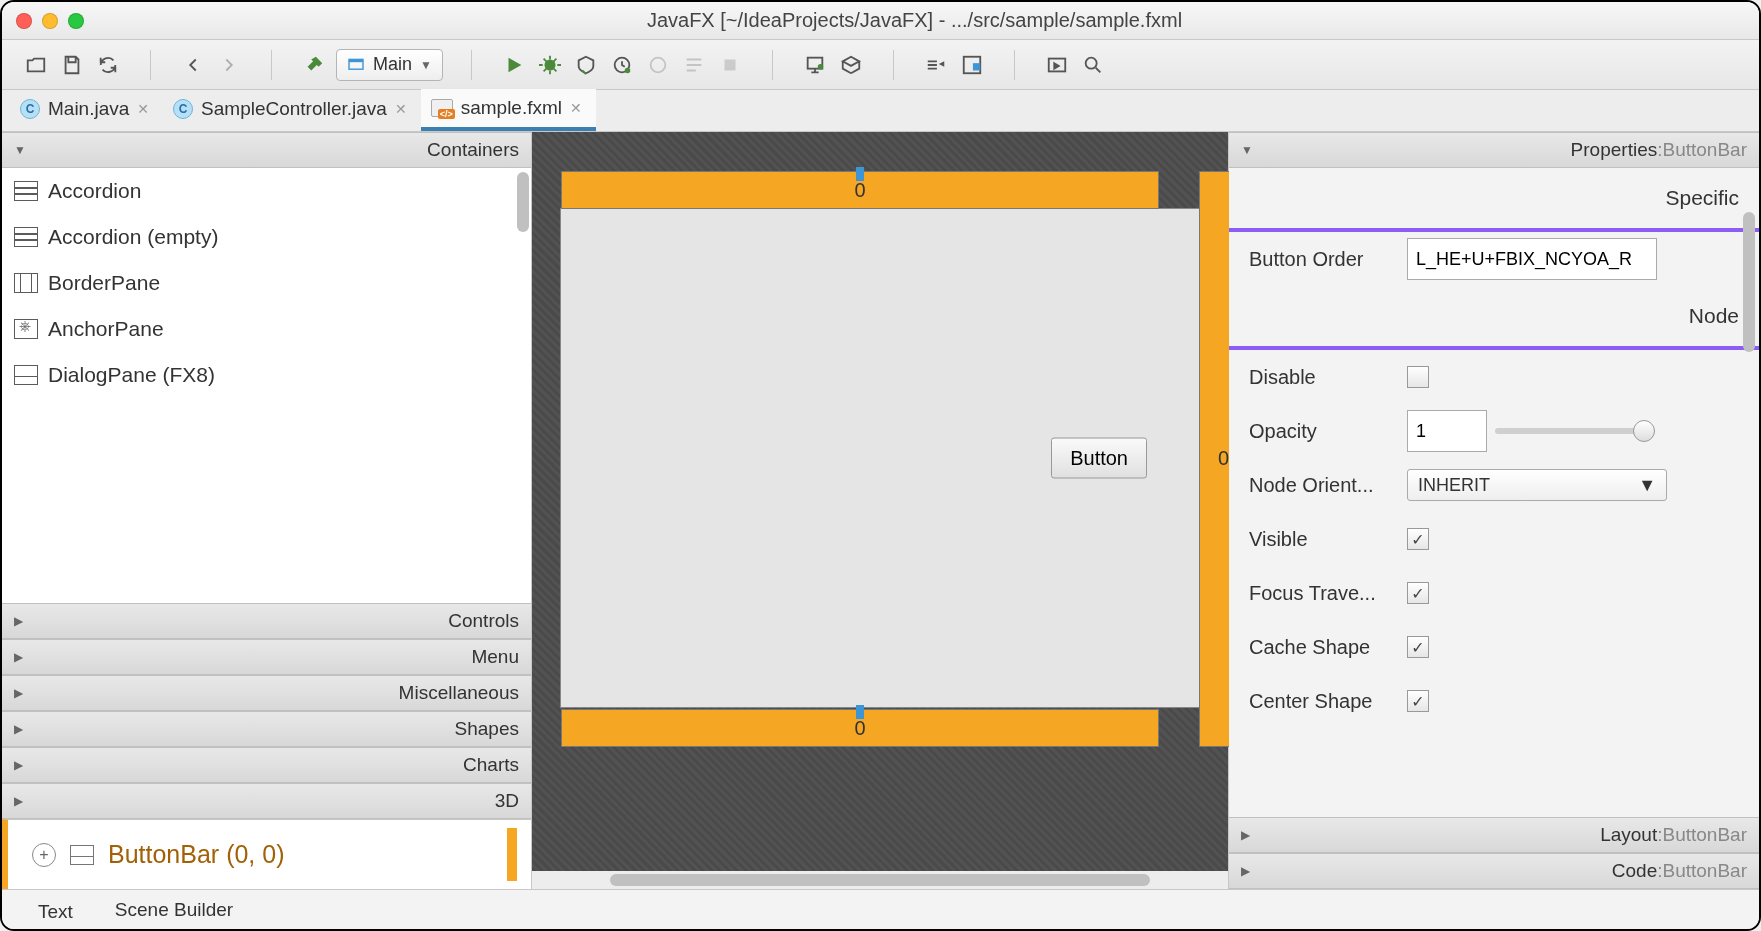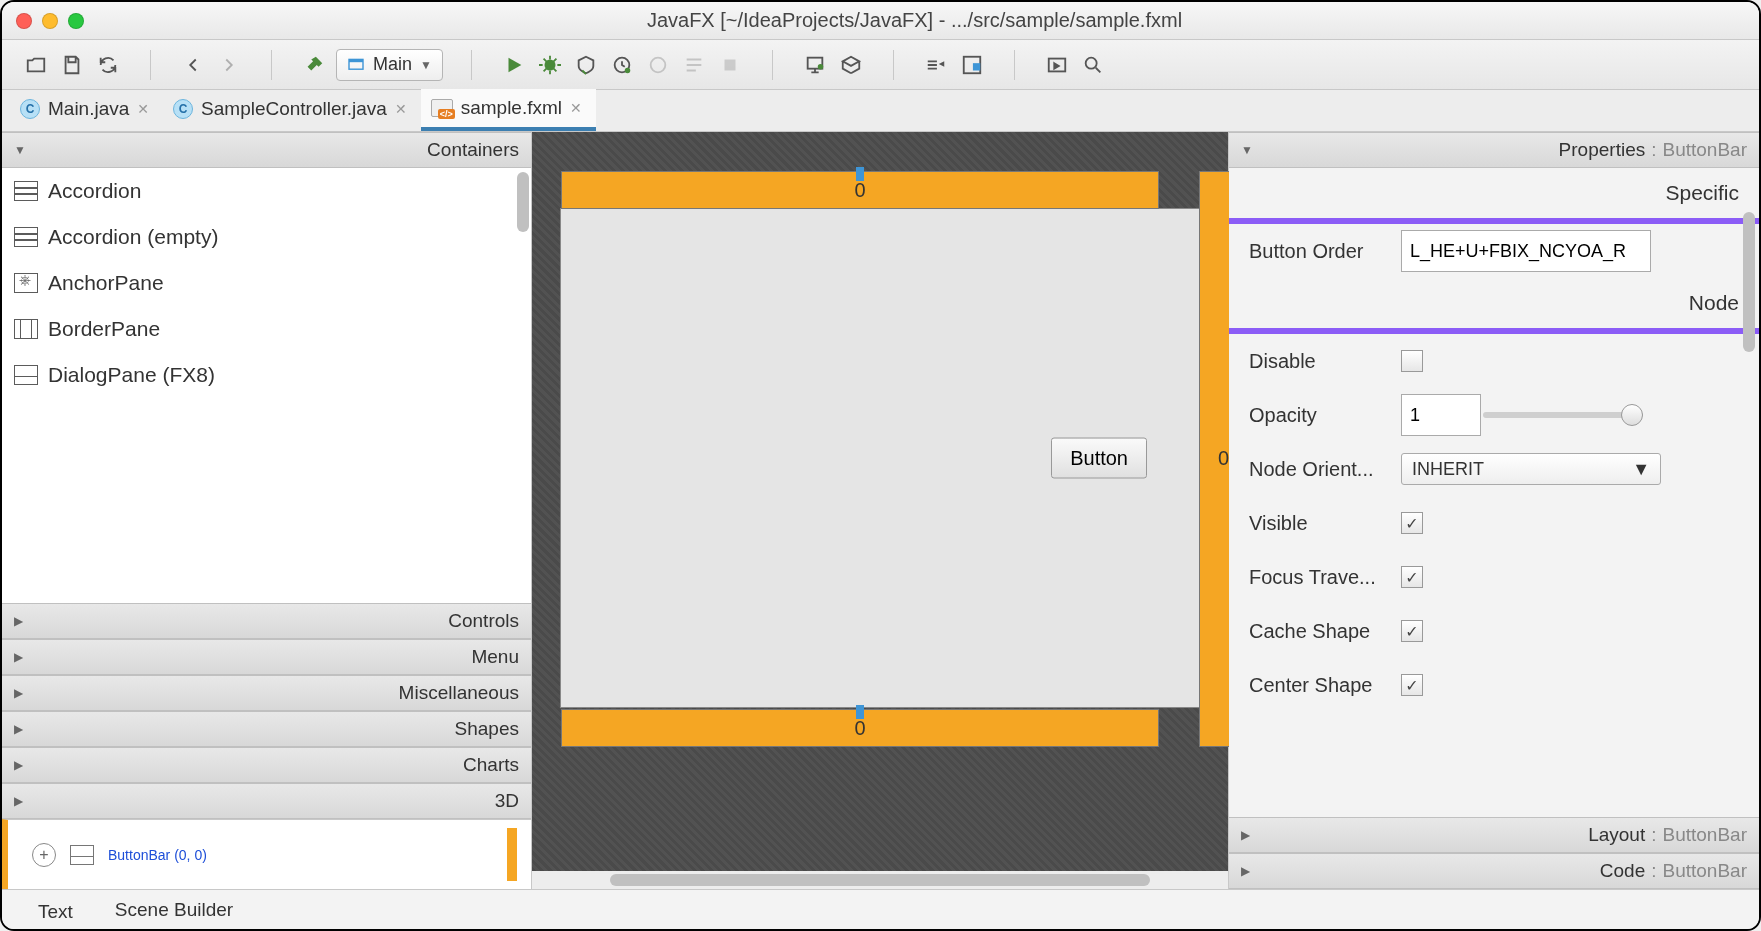--- a/index.html
+++ b/index.html
@@ -64,33 +64,33 @@
 .handle { position:absolute; width:8px; height:14px; background:#3e95d6; }
 .handle.t { top:-5px; left:50%; transform:translateX(-50%); }
 .handle.b { bottom:-5px; left:50%; transform:translateX(-50%); }
 .btn-preview { position:absolute; right:52px; top:50%; transform:translateY(-50%); background:linear-gradient(#fafafa,#e0e0e0); border:1px solid #999; padding:8px 18px; font-size:20px; border-radius:3px; }
 .zero-marker { position:absolute; right:-58px; top:50%; transform:translateY(-50%); font-size:20px; color:#333; }
 .canvas-hscroll { height:18px; display:flex; justify-content:center; align-items:center; }
 .canvas-hscroll .thumb { width:540px; height:12px; background:#c0c0c0; border-radius:6px; }
 
 
 .right-panel { width:530px; background:#f3f3f3; display:flex; flex-direction:column; overflow:hidden; position:relative; }
-.section-row { height:56px; display:flex; align-items:center; justify-content:flex-end; padding:0 20px; font-size:21px; color:#333; border-bottom:6px solid #8b5cf6; }
+.section-row { height:64px; display:flex; align-items:center; justify-content:flex-end; padding:0 20px; font-size:21px; color:#333; border-bottom:4px solid #8b5cf6; }
 .prop-list { flex:1; overflow:auto; padding:0 0 0 0; position:relative; }
-.prop-row { display:flex; align-items:center; height:54px; padding:0 20px; gap:2px; font-size:20px; color:#333; }
+.prop-row { display:flex; align-items:center; height:54px; padding:0 20px; gap:8px; font-size:20px; color:#333; }
 .prop-row .plabel { width:150px; white-space:nowrap; overflow:hidden; text-overflow:ellipsis; }
 .prop-row input[type=text] { border:1px solid #aaa; height:42px; padding:0 8px; font-size:18px; }
 .prop-row .wide-input { width:250px; }
 .prop-row .narrow-input { width:80px; }
 .checkbox { width:22px; height:22px; border:1px solid #999; background:linear-gradient(#fff,#e6e6e6); display:flex; align-items:center; justify-content:center; font-size:16px; color:#444; cursor:pointer; }
 .slider { flex:1; height:6px; background:#cfcfcf; border-radius:3px; position:relative; max-width:160px; }
 .slider .knob { position:absolute; right:0; top:-8px; width:22px; height:22px; border-radius:50%; background:linear-gradient(#fff,#ddd); border:1px solid #999; }
 .combo { border:1px solid #aaa; background:linear-gradient(#fff,#eee); height:32px; width:260px; display:flex; align-items:center; justify-content:space-between; padding:0 10px; font-size:18px; border-radius:3px; cursor:pointer; }
 .right-scrollbar { position:absolute; right:4px; top:44px; width:12px; height:140px; background:#c0c0c0; border-radius:6px; }
-.right-panel .panel-header .label { text-align:right; display:flex; justify-content:flex-end; gap:6px; }
+.right-panel .panel-header .label { text-align:right; display:flex; justify-content:flex-end; }
 .sub { color:#888; }
 
 
 .bottom-tabs { height:44px; border-top:1px solid #c8c8c8; background:#f3f3f3; display:flex; align-items:center; padding:0 30px; gap:30px; font-size:19px; }
 .btab { padding:8px 6px; cursor:pointer; color:#333; }
 .btab.active { border-bottom:4px solid #3c7fb1; }
 </style>
 </head>
 <body>
 
@@ -266,26 +266,26 @@
     <div class="containers-list">
       <div class="item">
           <span class="item-icon accordion"></span>
           <span>Accordion</span>
         </div>
       <div class="item">
           <span class="item-icon accordion"></span>
           <span>Accordion  (empty)</span>
         </div>
       <div class="item">
+          <span class="item-icon border"></span>
+          <span>BorderPane</span>
+        </div>
+      <div class="item">
           <span class="item-icon anchor"></span>
           <span>AnchorPane</span>
-        </div>
-      <div class="item">
-          <span class="item-icon border"></span>
-          <span>BorderPane</span>
         </div>
       <div class="item">
           <span class="item-icon buttonbar"></span>
           <span>DialogPane  (FX8)</span>
         </div>
       <div class="scrollbar-thumb"></div>
     </div>
     <div class="panel-header">
         <span class="tri">▶</span>
         <span class="label">Controls</span>
@@ -306,21 +306,21 @@
         <span class="tri">▶</span>
         <span class="label">Charts</span>
       </div>
     <div class="panel-header">
         <span class="tri">▶</span>
         <span class="label">3D</span>
       </div>
     <div class="hierarchy">
       <span class="plus">+</span>
       <span class="item-icon buttonbar" style="color:#555"></span>
-      <span style="font-size:14px;color:#1d4ed8">ButtonBar (0, 0)</span>
+      <span style="font-size:25px;color:#a16207">ButtonBar (0, 0)</span>
     </div>
   </div>
 
   <div class="canvas-area">
     <div class="canvas-scroll">
       <div class="design-surface">
         <div class="sel-bar top">
           <span class="handle t"></span>
           <span>0</span>
         </div>

